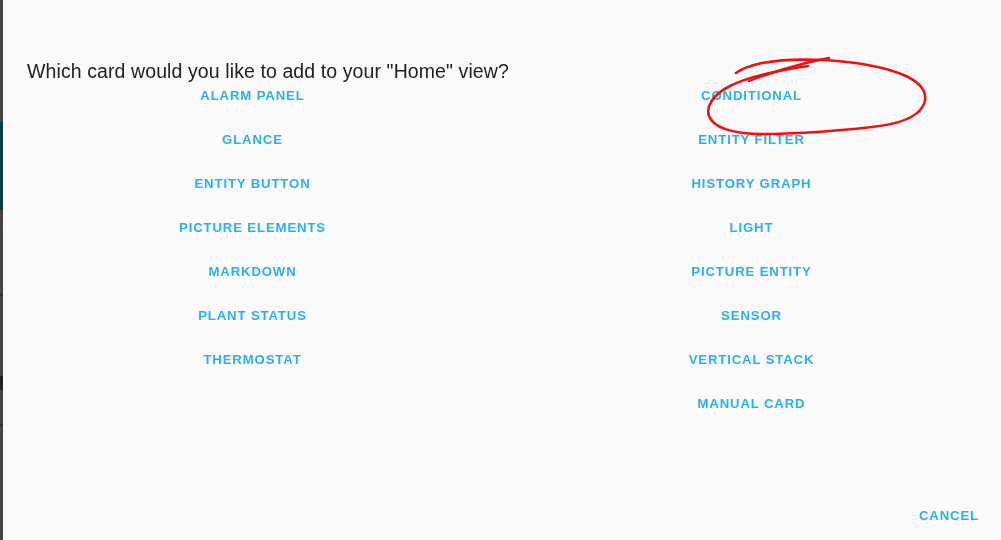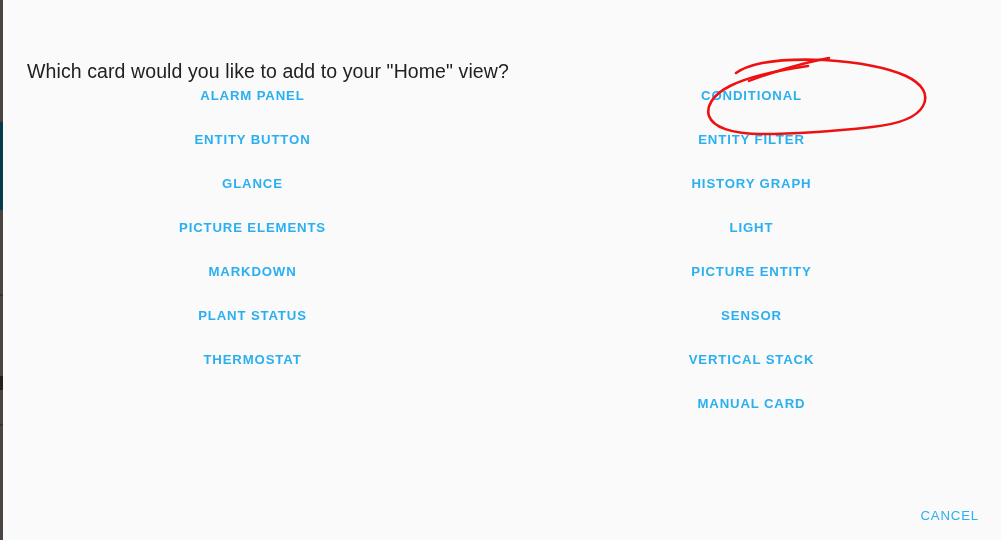--- a/index.html
+++ b/index.html
@@ -110,21 +110,21 @@
     text-align: right;
     user-select: none;
   }
 
   
   #cancel-button {
     position: absolute;
     right: 22px;
     bottom: 17px;
     font-size: 13.2px;
-    font-weight: normal;
+    font-weight: bold;
     letter-spacing: 0.85px;
     color: #2ab0f0;
     text-transform: uppercase;
     cursor: pointer;
     user-select: none;
     white-space: nowrap;
   }
 
   
   #annotation-layer {
@@ -147,22 +147,22 @@
   <div class="seg-hair-b"></div>
 </div>
 
 <div id="dialog">
 
   <div id="dialog-title">Which card would you like to add to your "Home" view?</div>
 
   <div id="card-columns">
     <div class="card-column">
         <div class="card-option">ALARM PANEL</div>
+        <div class="card-option">GLANCE</div>
         <div class="card-option">ENTITY BUTTON</div>
-        <div class="card-option">GLANCE</div>
         <div class="card-option">PICTURE ELEMENTS</div>
         <div class="card-option">MARKDOWN</div>
         <div class="card-option">PLANT STATUS</div>
         <div class="card-option">THERMOSTAT</div>
       </div>
     <div class="card-column">
         <div class="card-option">CONDITIONAL</div>
         <div class="card-option">ENTITY FILTER</div>
         <div class="card-option">HISTORY GRAPH</div>
         <div class="card-option">LIGHT</div>

